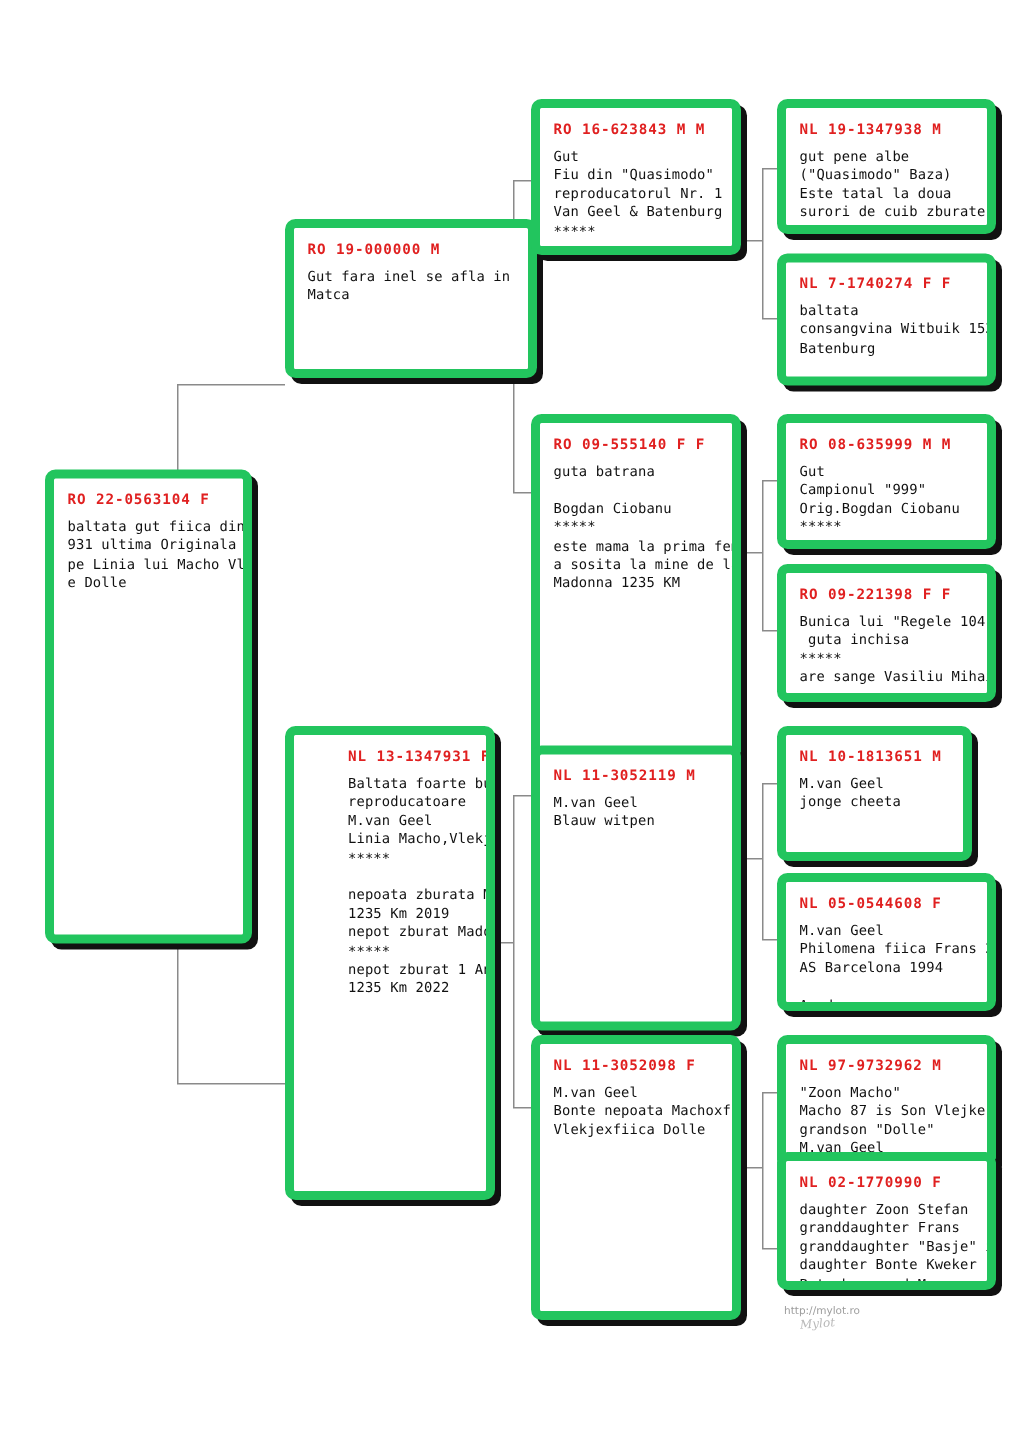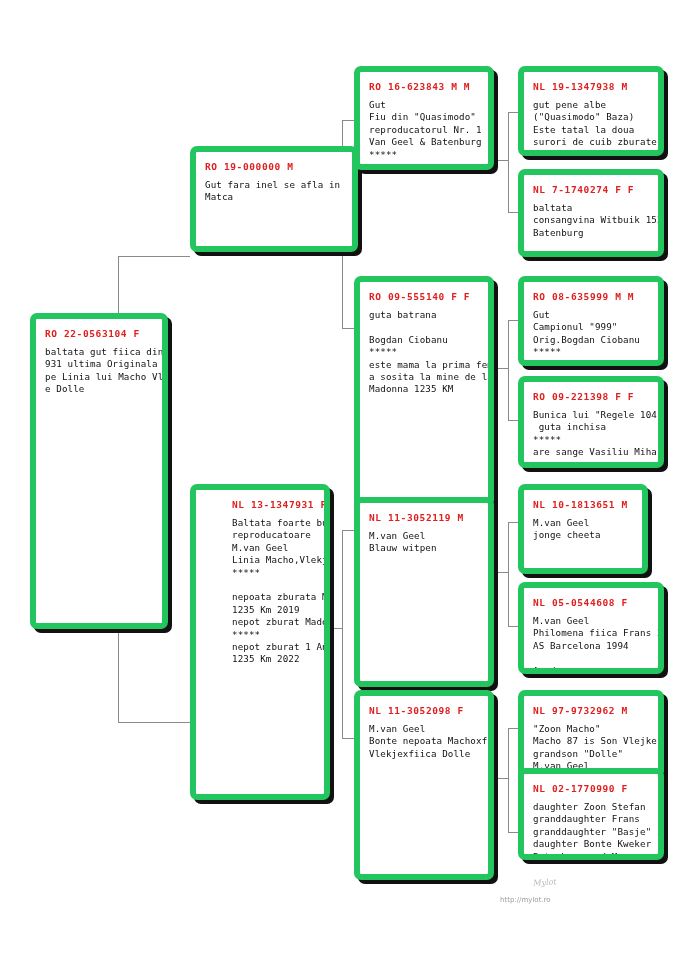--- a/index.html
+++ b/index.html
@@ -93,22 +93,23 @@
     font-family: "DejaVu Serif", serif;
     font-style: italic;
     font-size: 8px;
     color: #b9b9b9;
     white-space: pre;
     transform: rotate(-4deg);
   }
   .watermark-url {
     position: absolute;
     left: 500px;
-    top: 896px;
+    top: 870px;
     width: 96px;
+    text-align: center;
     font-family: "DejaVu Sans", "Liberation Sans", sans-serif;
     font-size: 7px;
     color: #9d9d9d;
     white-space: pre;
   }
 </style>
 </head>
 <body>
 
 <div id="page">

